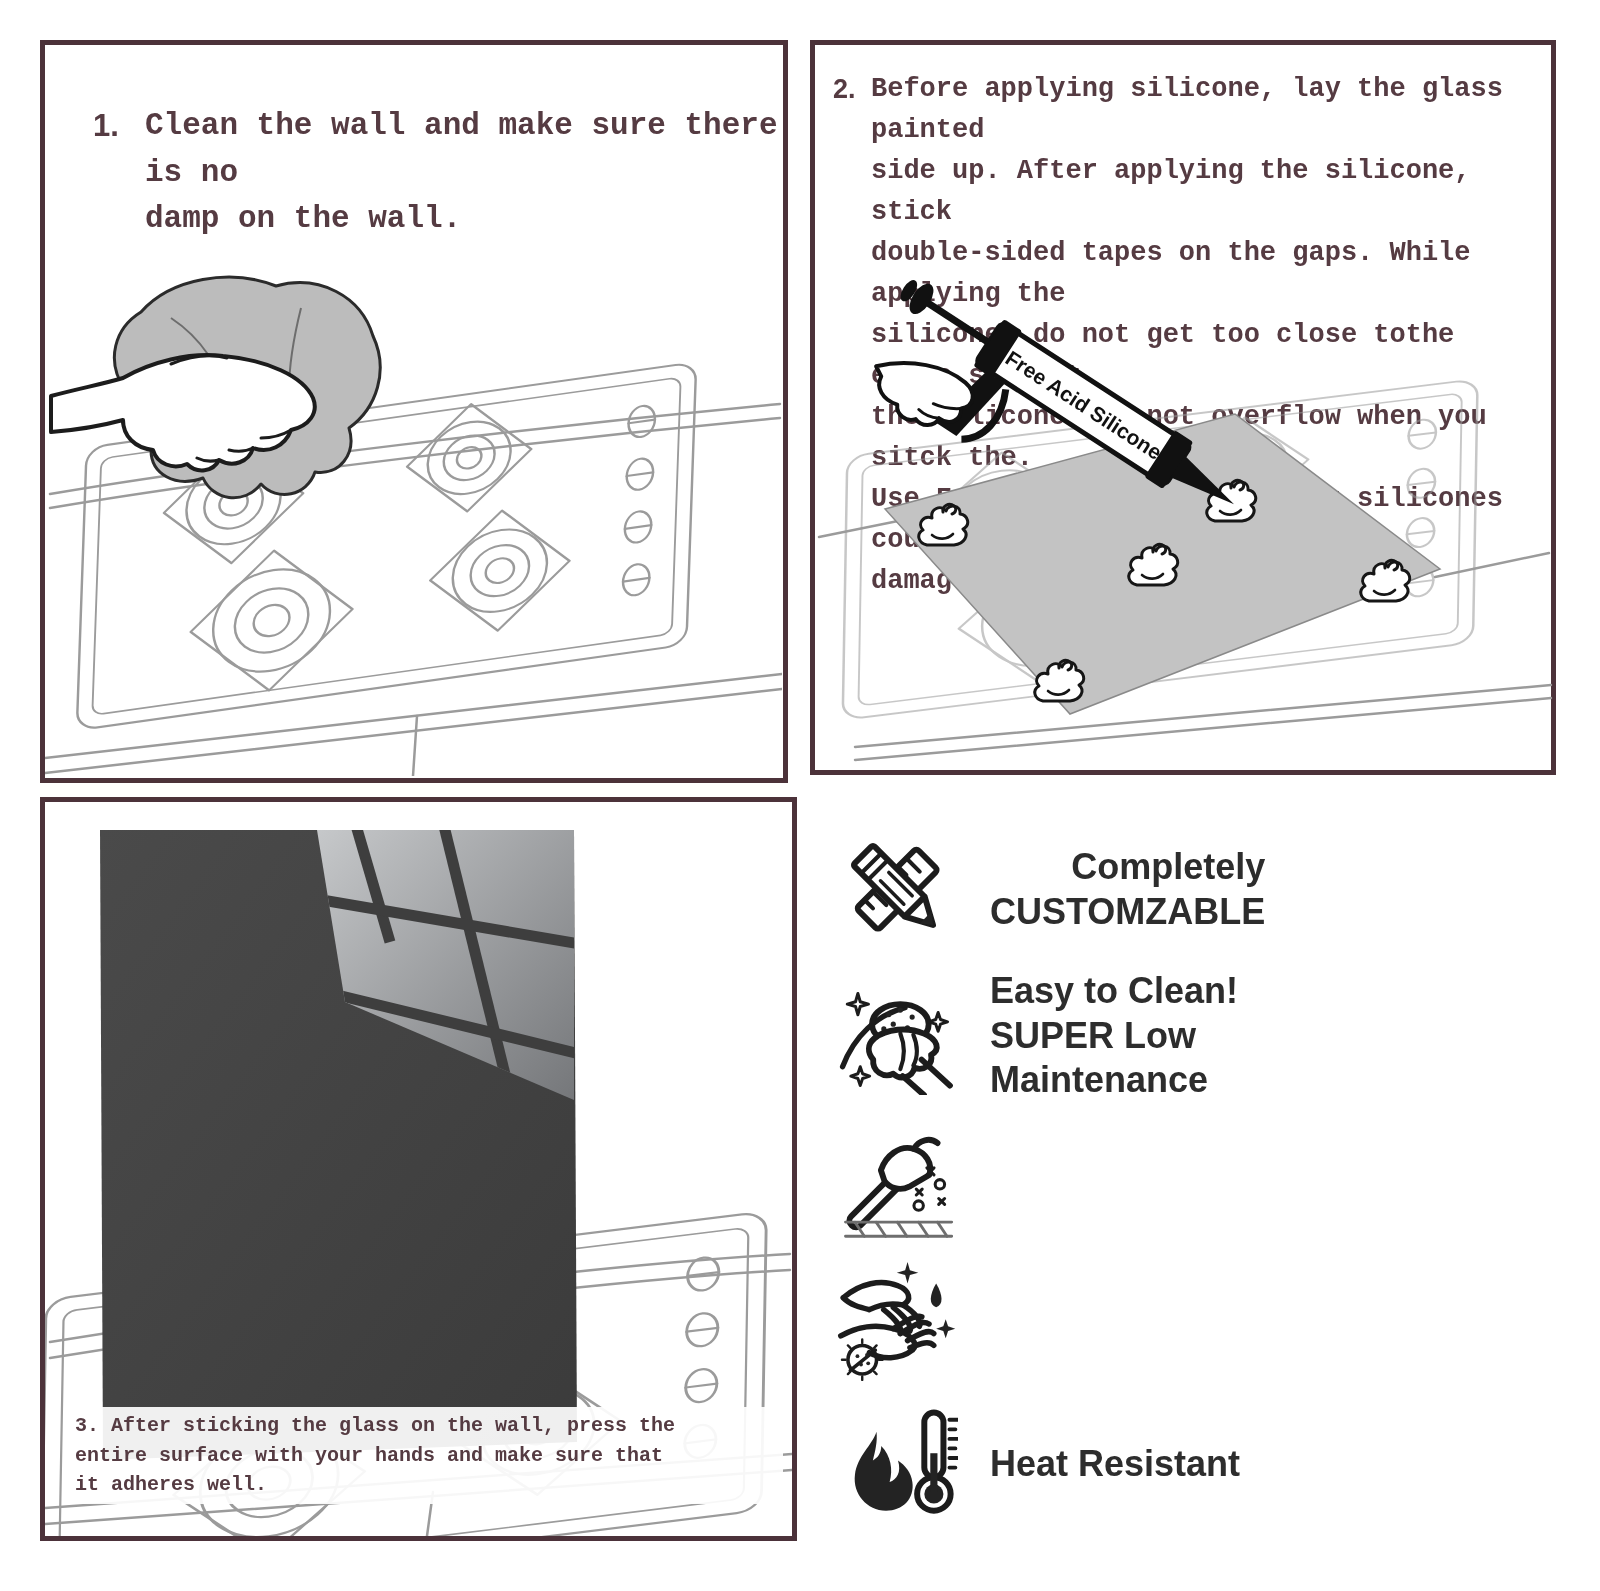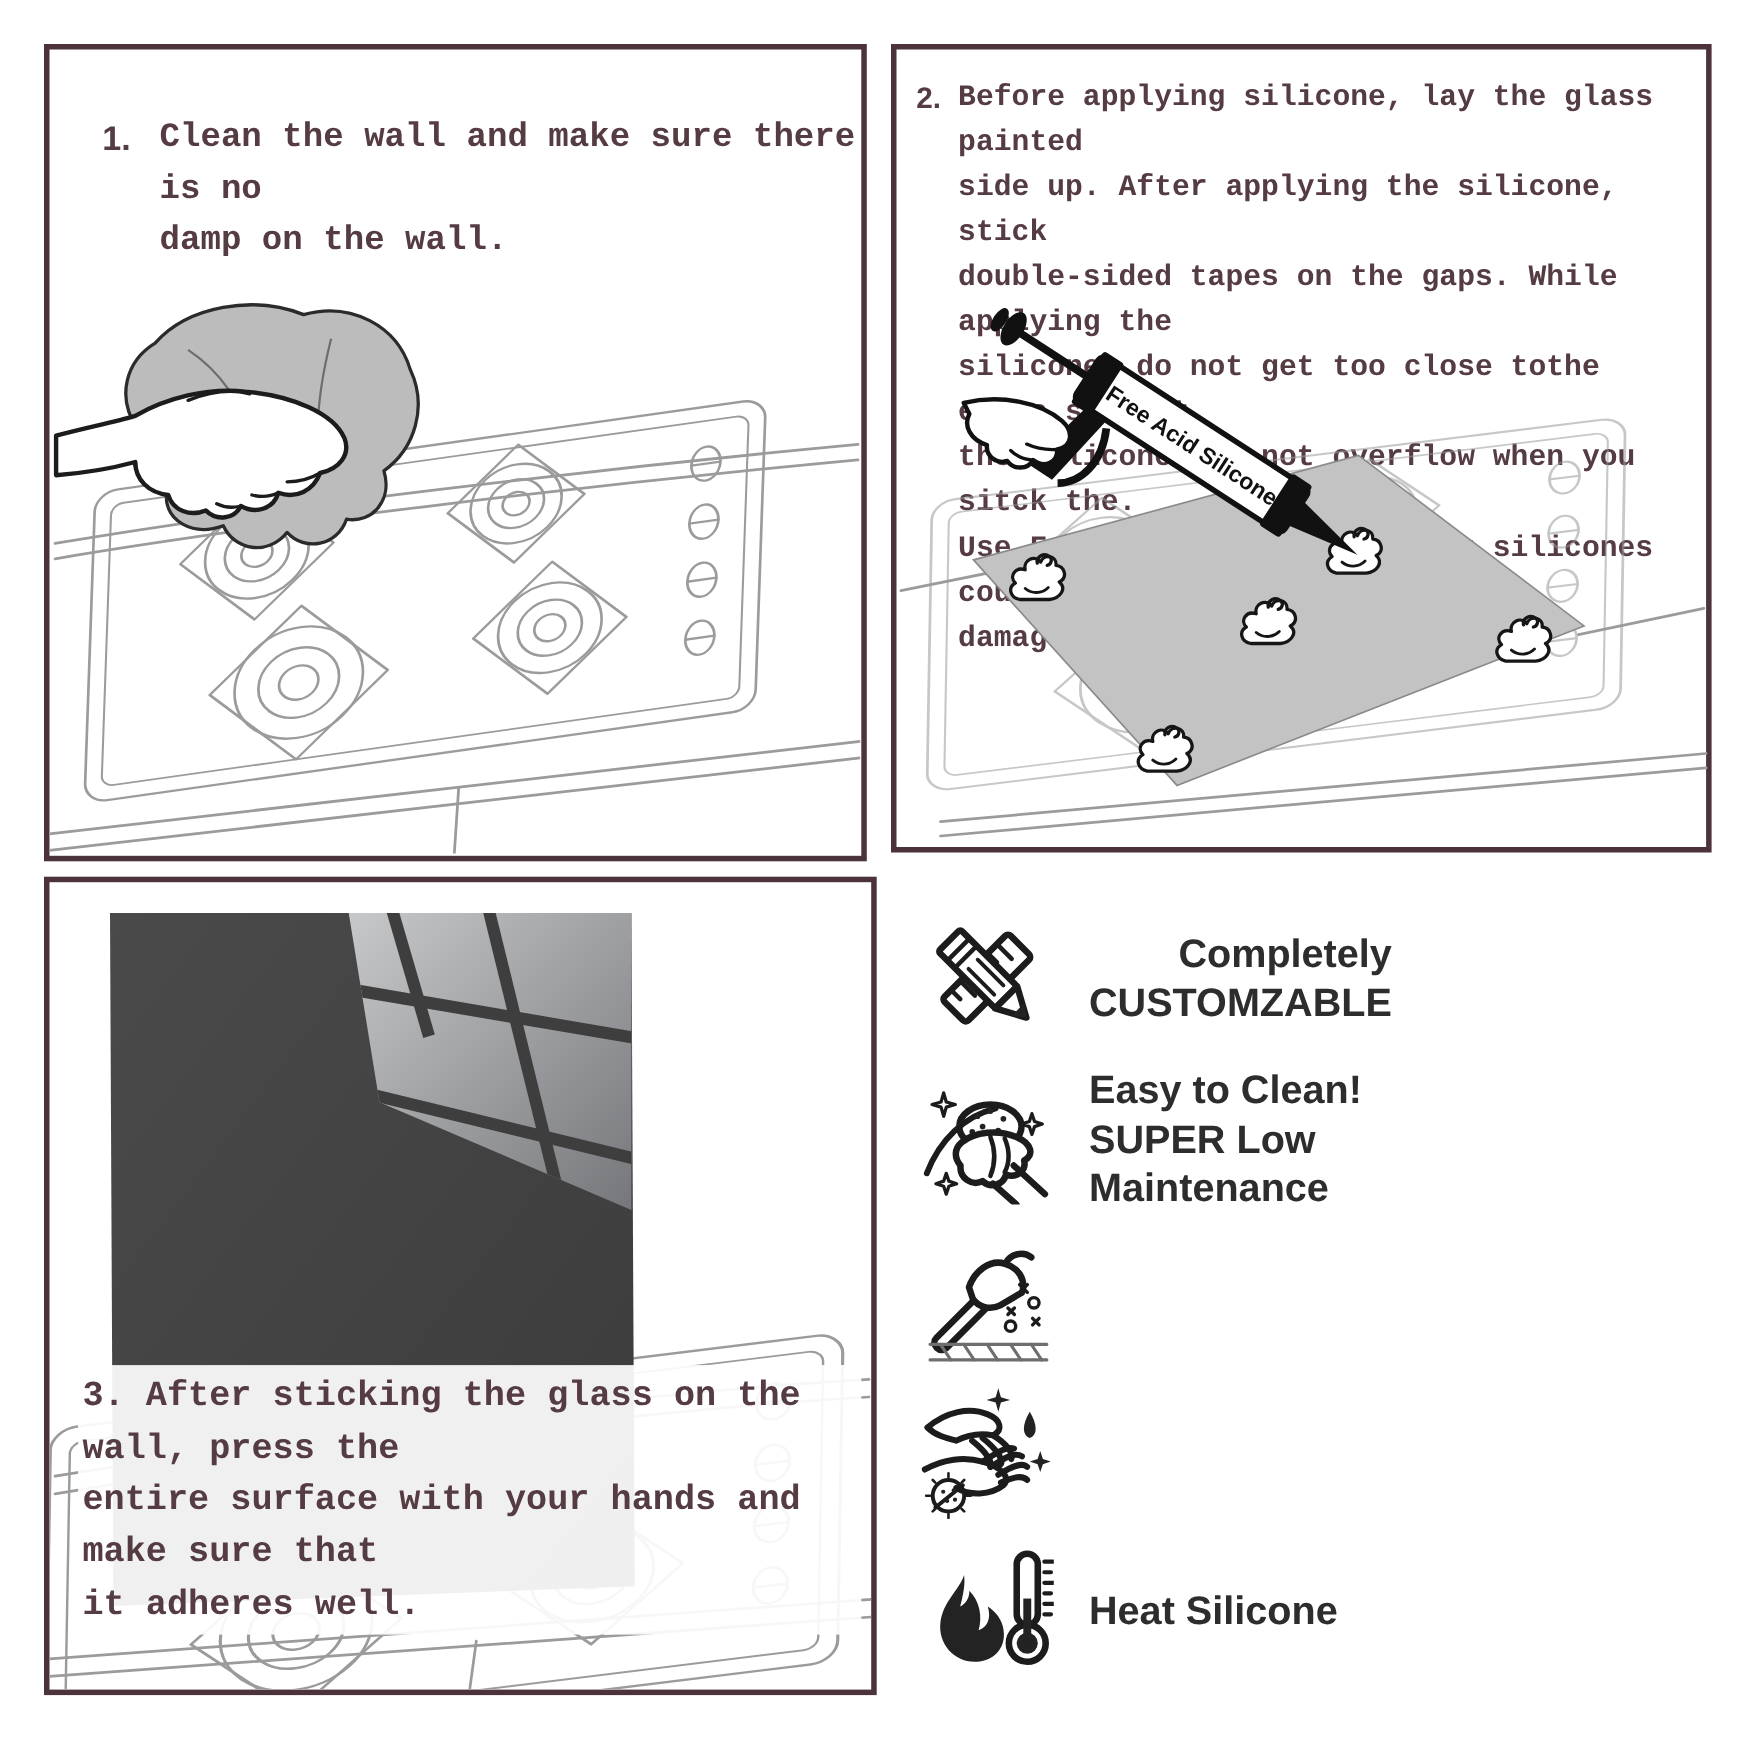--- a/index.html
+++ b/index.html
@@ -11,21 +11,21 @@
   #panel3{left:40px;top:797px;width:757px;height:744px;}
   .step{color:#553b42;font-weight:700;display:flex;align-items:flex-start;}
   .step .num{flex:0 0 auto;}
   .step .body{white-space:pre-line;font-family:Liberation Mono, monospace;}
   .step1{margin:58px 0 0 48px;font-size:31px;line-height:1.5;}
   .step1 .num{width:52px;}
   .step1 .body{width:640px;}
   .step2{margin:24px 0 0 18px;font-size:27px;line-height:1.52;}
   .step2 .num{width:38px;}
   .step2 .body{width:680px;}
-  .step3{position:absolute;left:26px;bottom:50px;font-size:32px;line-height:1.48;
+  .step3{position:absolute;left:26px;bottom:32px;font-size:20px;line-height:1.48;
          background:rgba(255,255,255,.92);padding:4px 8px 4px 4px;}
   .step3 .body{width:700px;}
   .illus{position:absolute;left:0;}
   .illus1{bottom:2px;width:737px;height:530px;}
   .illus2{bottom:6px;width:736px;height:445px;overflow:visible;}
   .illus3{top:0;left:0;width:747px;height:734px;}
   .features{position:absolute;left:836px;top:815px;width:620px;height:760px;}
   .feat{position:absolute;left:0;display:flex;align-items:center;}
   .feat .icon{flex:0 0 124px;width:124px;display:flex;justify-content:center;}
   .feat-label{margin-left:30px;font-size:36px;font-weight:700;color:#2d2d2d;
@@ -324,17 +324,17 @@
             <rect x="72" y="8" width="16" height="54" rx="8" fill="#fff"></rect>
             <circle cx="80" cy="76" r="14" fill="#fff"></circle>
             <circle cx="80" cy="76" r="8" fill="#232323" stroke="none"></circle>
             <rect x="77" y="42" width="6" height="32" fill="#232323" stroke="none"></rect>
             <g stroke-width="3.2">
               <path d="M93 14 h7 M93 22 h5 M93 30 h7 M93 38 h5 M93 46 h7 M93 54 h5"></path>
             </g>
           </g>
         </svg>
       </span>
-      <span class="feat-label">Heat Silicone</span>
+      <span class="feat-label">Heat Resistant</span>
     </div>
 
   </aside>
 </div>
 
 </body></html>

